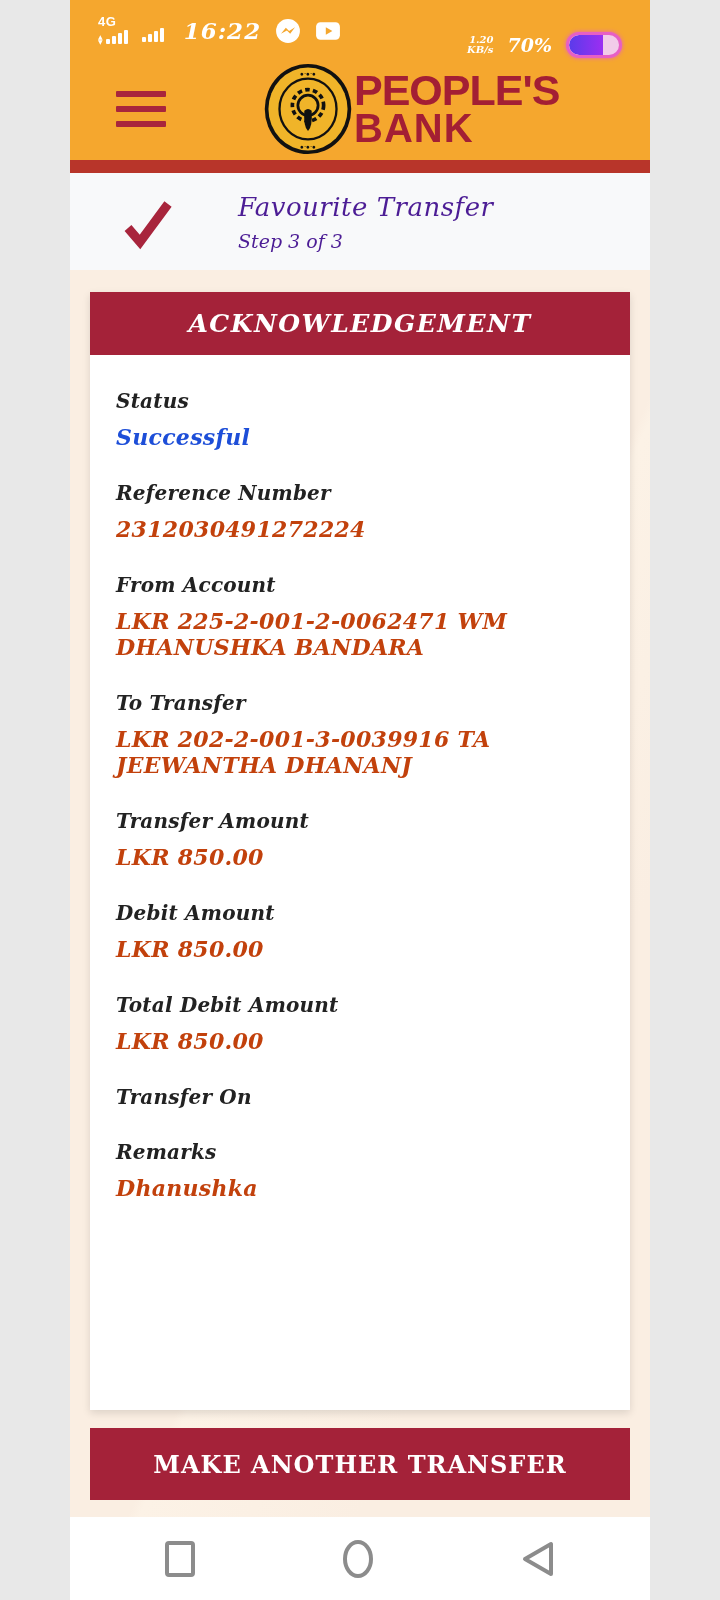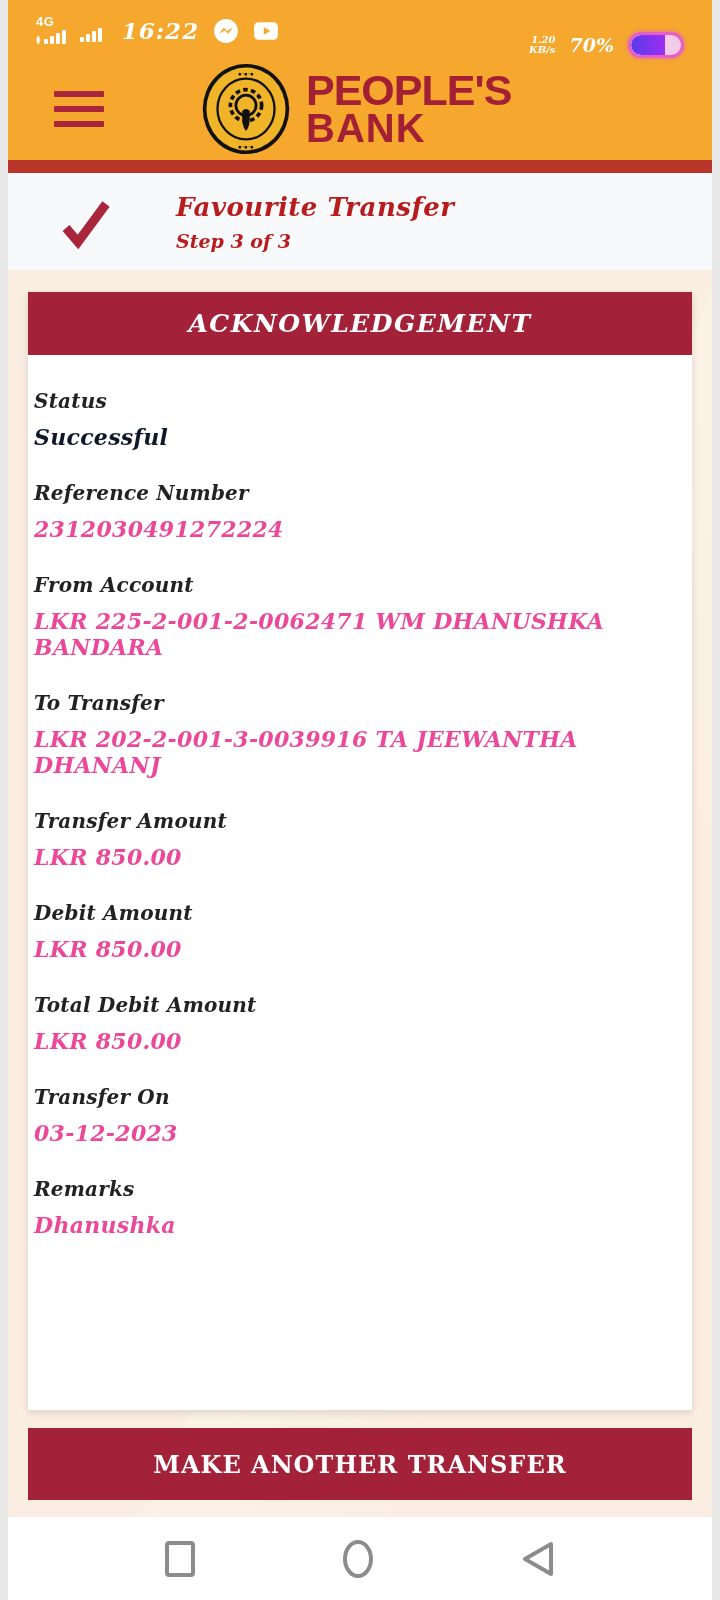--- a/index.html
+++ b/index.html
@@ -1,18 +1,18 @@
 <!DOCTYPE html>
 <html><head>
 <meta charset="utf-8">
 <style>
   * { margin:0; padding:0; box-sizing:border-box; }
   html,body { background:#e8e8e8; }
   .screen {
-    position:relative; width:704px; height:1600px; margin:0 auto;
+    position:relative; width:580px; height:1600px; margin:0 auto;
     background:#FAEEE2; overflow:hidden;
     font-family:"DejaVu Serif", serif;
   }
   
   .status-bar {
     height:58px; background:#F5A72E; display:flex; align-items:center;
     padding:0 28px; color:#fff;
   }
   .sb-left { display:flex; align-items:flex-end; gap:14px; }
   .sig-group { display:flex; flex-direction:column; align-items:flex-start; line-height:1; }
@@ -30,57 +30,57 @@
     background:#F2CBE9; overflow:hidden; box-shadow:0 0 4px #E75FC5;
   }
   .battery .fill { height:100%; width:68%; background:linear-gradient(90deg,#5A3BEA,#9C2EF2); border-radius:10px 0 0 10px; }
   .app-icon { width:26px; height:26px; }
   
   .app-header {
     height:102px; background:#F5A72E; display:flex; align-items:center; padding:0 46px;
   }
   .hamburger { width:50px; display:flex; flex-direction:column; gap:9px; cursor:pointer; }
   .hamburger i { display:block; height:6px; background:#A8253C; border-radius:1px; }
-  .brand { display:flex; align-items:center; margin-left:96px; gap:14px; }
+  .brand { display:flex; align-items:center; margin-left:96px; }
   .emblem { width:92px; height:92px; }
   .brand-text { font-family:"Liberation Sans",sans-serif; color:#A31F34; line-height:0.92; }
   .brand-l1 { font-size:43px; font-weight:800; letter-spacing:-1px; }
   .brand-l2 { font-size:40px; font-weight:800; letter-spacing:1px; }
   .stripe { height:13px; background:#B8352A; }
   
   .step-header {
     height:97px; background:#F8F9FA; display:flex; align-items:center; padding:0 50px;
   }
   .check-wrap { width:56px; height:56px; margin-right:62px; }
-  .step-text { color:#b91c1c; font-style:italic; font-weight:700; }
+  .step-text { color:#4c1d95; font-style:italic; font-weight:400; }
   .step-title { font-size:26px; margin-bottom:8px; letter-spacing:0.5px;}
   .step-sub { font-size:19px; }
   
   .body {
     height:1247px;
     background:linear-gradient(115deg,#FAEEE2 55%, #FCF2E6 56%, #FAEEE2 75%);
     padding:22px 20px 0 20px;
   }
   .card {
     background:#fff; height:1118px; box-shadow:0 3px 8px rgba(0,0,0,0.12);
     display:flex; flex-direction:column;
   }
   .banner {
     height:63px; background:#A42239; color:#fff; display:flex; align-items:center; justify-content:center;
     font-style:italic; font-weight:700; font-size:25px; letter-spacing:1.5px;text-align:right;
   }
-  .fields { padding:34px 18px 0 6px; }
+  .fields { padding:34px 18px 0 26px; }
   .field { margin-bottom:31px; }
   .field .lbl {
     font-style:italic; font-weight:700; font-size:20px; color:#222; margin-bottom:11px; letter-spacing:0.2px;
   }
   .field .val {
-    font-style:italic; font-weight:700; font-size:22px; color:#ec4899; letter-spacing:0.3px;
-  }
-  .field .val.success { color:#0f172a; }
+    font-style:italic; font-weight:700; font-size:22px; color:#c2410c; letter-spacing:0.3px;
+  }
+  .field .val.success { color:#1d4ed8; }
   .action-btn {
     margin-top:18px; height:72px; background:#A42239; border:none; width:100%;
     color:#fff; font-family:"DejaVu Serif",serif; font-weight:700;
     font-size:24px; letter-spacing:1px; cursor:pointer; display:flex; align-items:center; justify-content:center;
   }
   
   .nav-bar {
     height:83px; background:#fff; display:flex; align-items:center; justify-content:center; gap:148px;
   }
   .nav-btn { display:flex; align-items:center; justify-content:center; cursor:pointer; }
@@ -204,21 +204,20 @@
         <div class="field">
           <div class="lbl">Debit Amount</div>
           <div class="val">LKR 850.00</div>
         </div>
         <div class="field">
           <div class="lbl">Total Debit Amount</div>
           <div class="val">LKR 850.00</div>
         </div>
         <div class="field">
           <div class="lbl">Transfer On</div>
-          <div class="val">03-12-2023</div>
         </div>
         <div class="field">
           <div class="lbl">Remarks</div>
           <div class="val">Dhanushka</div>
         </div>
       </div>
     </div>
     <button class="action-btn">MAKE ANOTHER TRANSFER</button>
   </div>
 

